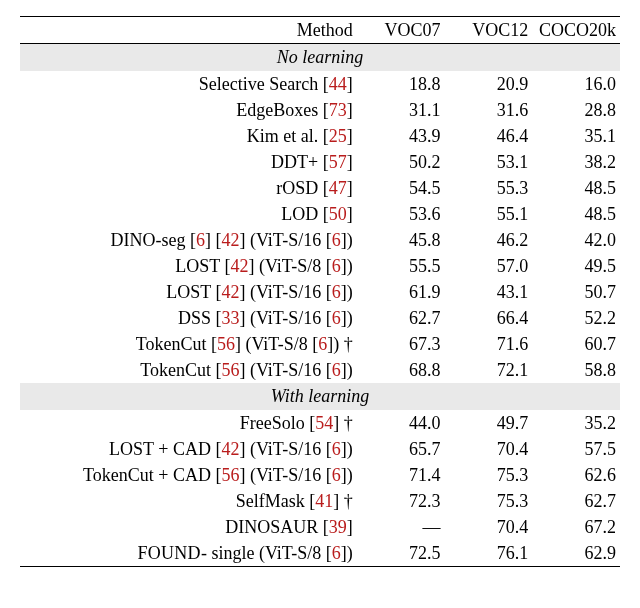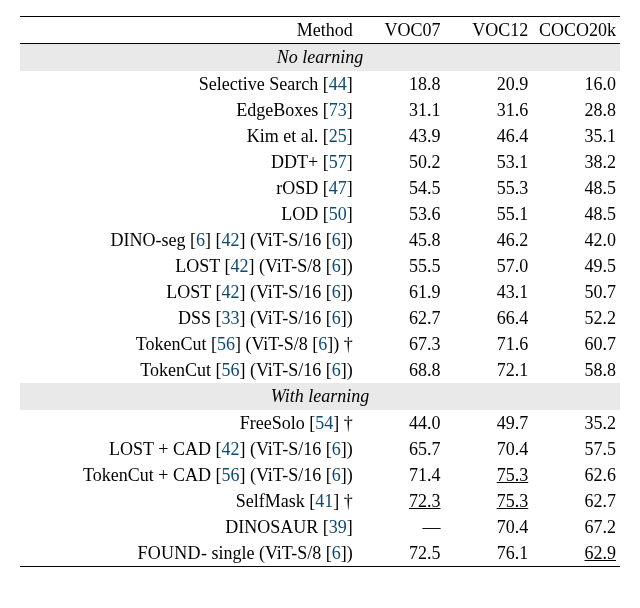--- a/index.html
+++ b/index.html
@@ -32,25 +32,25 @@
   tbody tr:last-child td {
     border-bottom: 1.5px solid #000;
   }
   .section-row td {
     background: #e9e9e9;
     text-align: center;
     font-style: italic;
     padding: 3px 8px;
   }
   .cite {
-    color: #0c4a6e;
+    color: #b91c1c;
     margin-top: 21px;
   }
   .bold { font-weight: normal; }
-  .underline { text-decoration: underline; }
+  .underline { }
   .sc { font-variant: small-caps; letter-spacing: 0.3px; }
   col.m { width: 56%; }
   col.c { width: 14.6%; }
 </style>
 </head>
 <body>
 
 <table>
   <colgroup>
       <col class="m">

